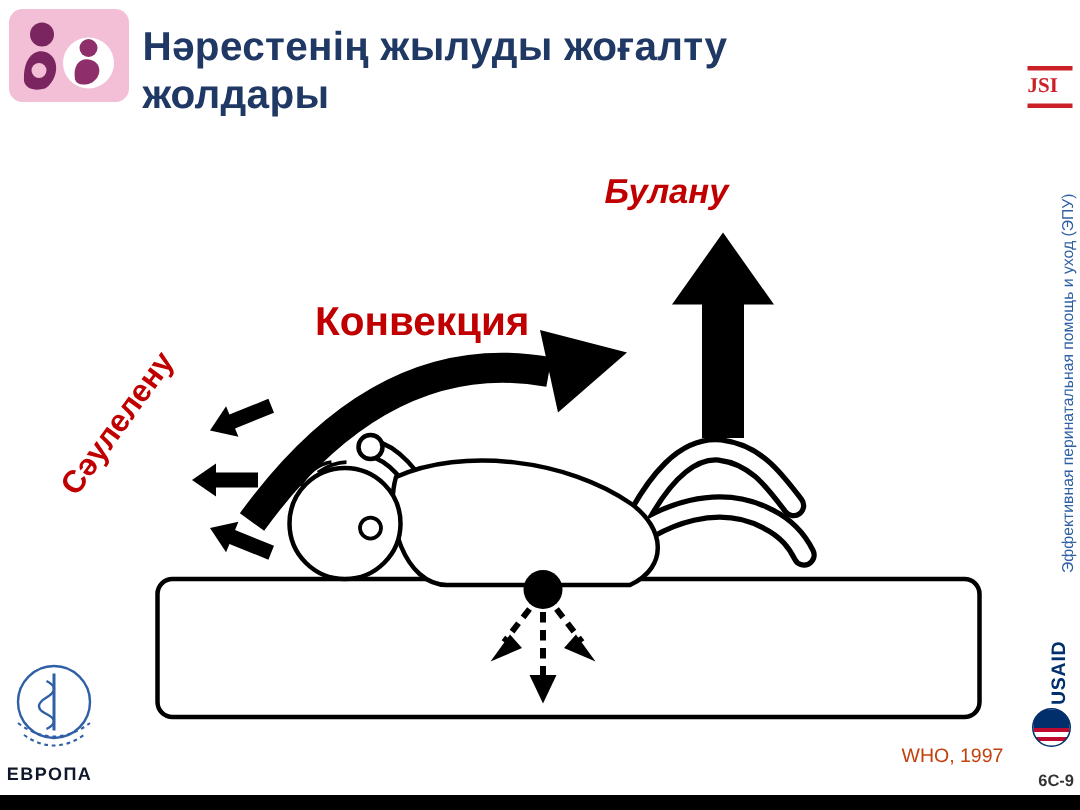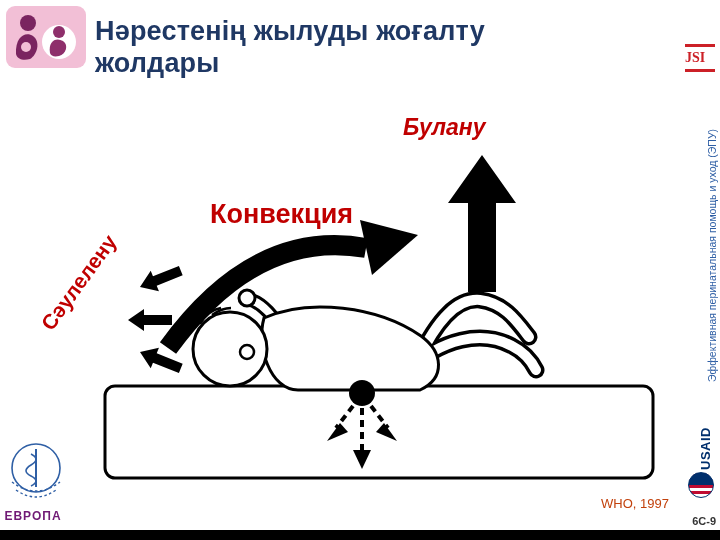--- a/index.html
+++ b/index.html
@@ -41,21 +41,21 @@
   .usaid-emblem{
     position:absolute;right:6px;top:472px;width:26px;height:26px;
     border-radius:50%;border:1px solid #002F6C;box-sizing:border-box;
     background:
       linear-gradient(to bottom,#002F6C 0 50%,rgba(0,0,0,0) 50%),
       repeating-linear-gradient(to bottom,#BF0A30 0 3px,#fff 3px 6px);
   }
   .who-logo{position:absolute;left:8px;top:438px;}
   .europa{
     position:absolute;left:2px;top:509px;width:62px;text-align:center;
-    font-size:12px;font-weight:bold;color:#701a75;letter-spacing:1px;
+    font-size:12px;font-weight:bold;color:#0f172a;letter-spacing:1px;
   }
   .corner-logo{position:absolute;left:6px;top:6px;}
 </style>
 </head>
 <body>
 
 <div class="slide">
 
   <svg class="corner-logo" width="80" height="62" viewBox="0 0 80 62">
     <rect x="0" y="0" width="80" height="62" rx="9" fill="#F2BFD6"></rect>

